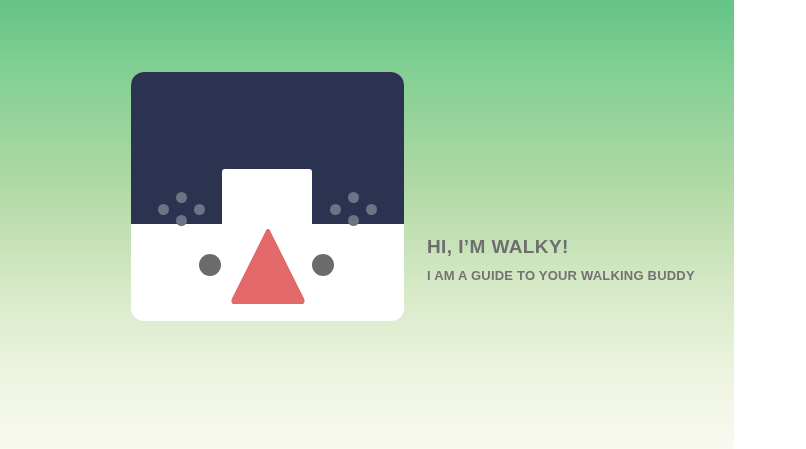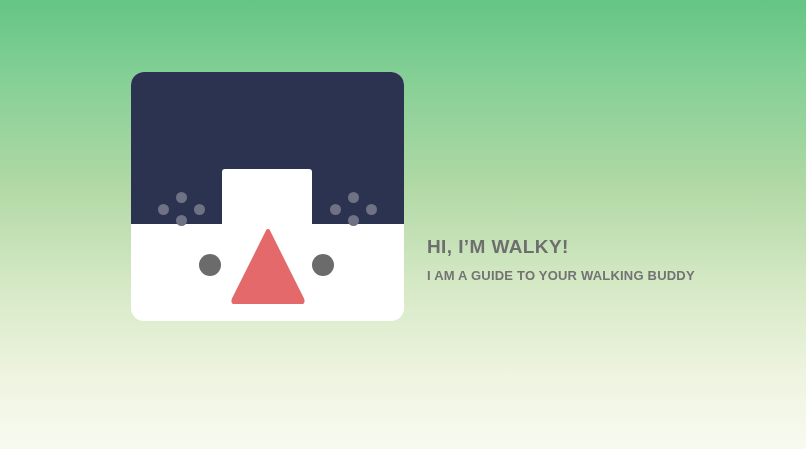--- a/index.html
+++ b/index.html
@@ -9,21 +9,21 @@
   }
   body {
     width: 806px;
     height: 449px;
     overflow: hidden;
     font-family: "Liberation Sans", sans-serif;
   }
 
   .stage {
     position: relative;
-    width: 806px;
+    width: 734px;
     height: 449px;
     background: linear-gradient(to bottom,
         #64c585 0%,
         #86d096 18%,
         #b2d9a6 42%,
         #d6e9c6 64%,
         #eef4e0 84%,
         #f8faf0 100%);
     overflow: hidden;
   }

